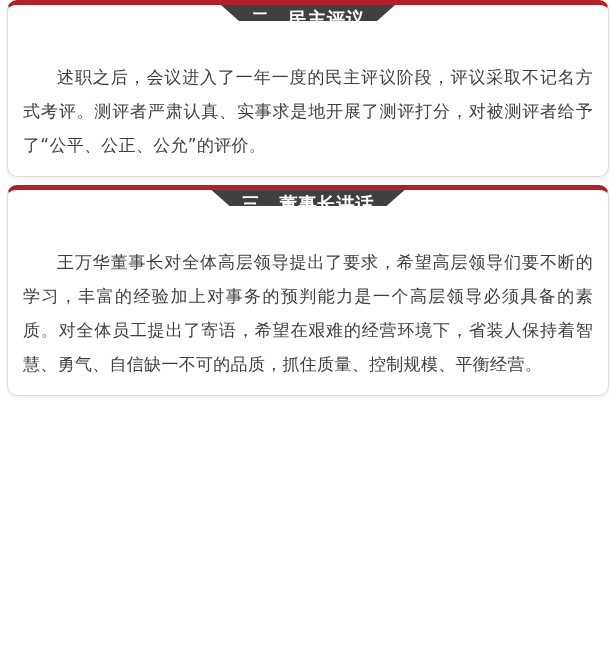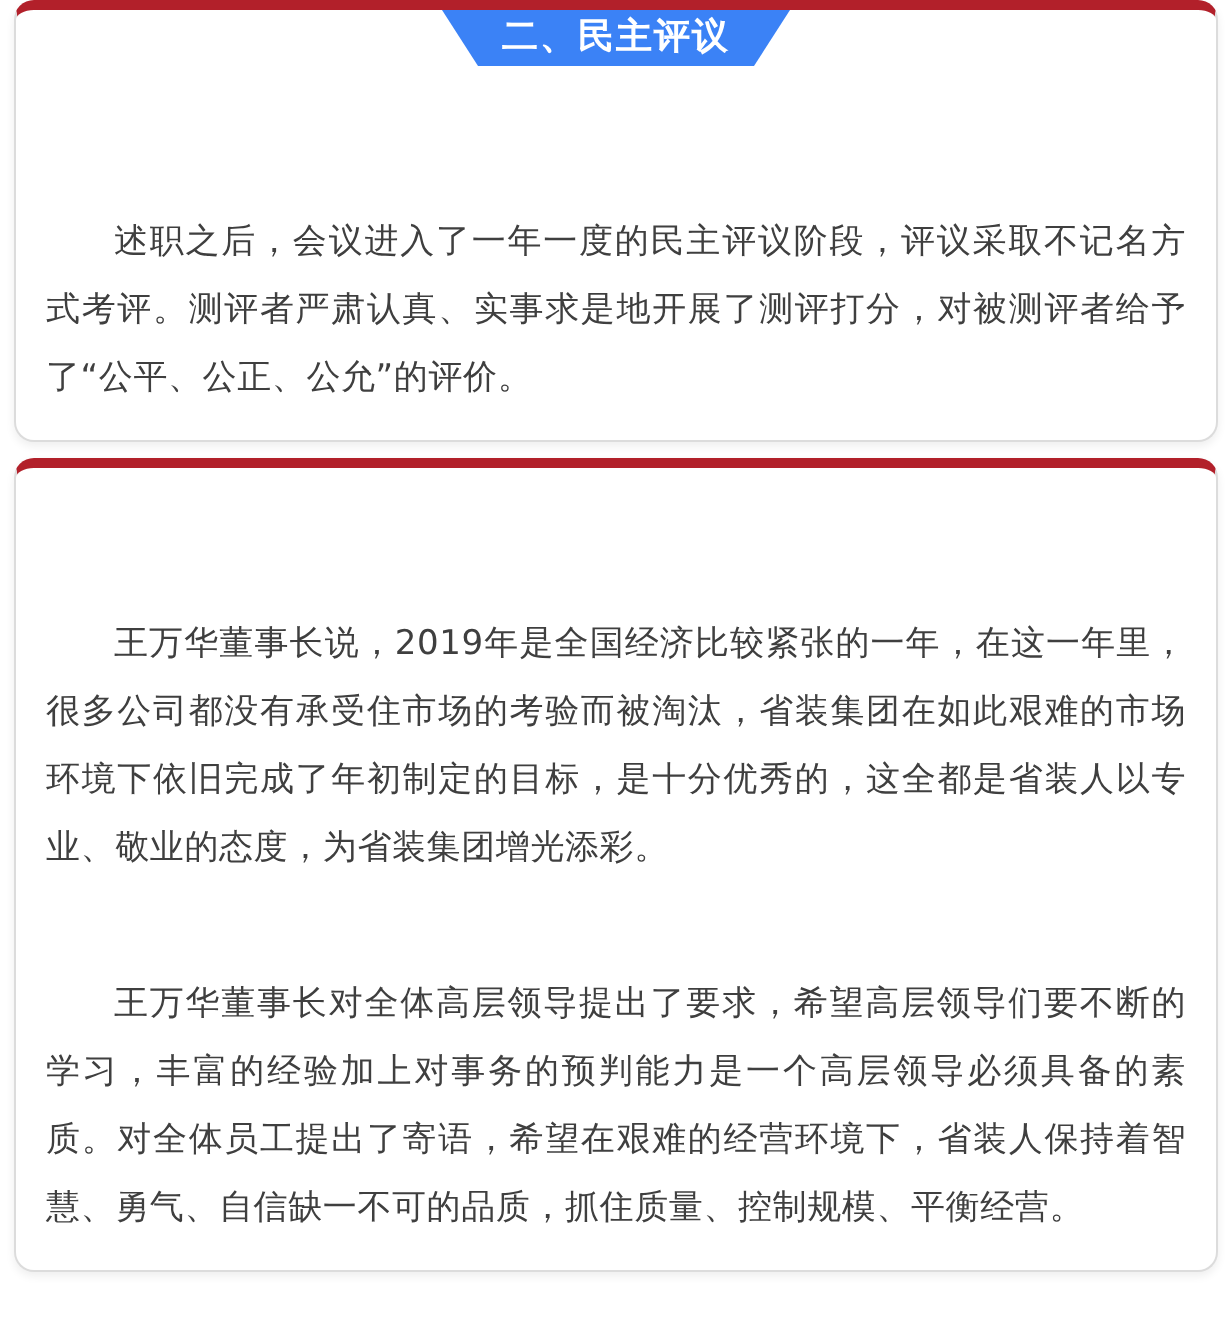--- a/index.html
+++ b/index.html
@@ -18,61 +18,64 @@
     border-radius: 10px;
     box-shadow: 0 2px 5px rgba(0,0,0,0.07);
     overflow: hidden;
   }
   .ribbon-row {
     display: flex;
     justify-content: center;
     height: 28px;
   }
   .ribbon {
-    background: #3b82f6;
+    background: #404040;
     color: #ffffff;
-    height: 28px;
+    height: 16px;
     line-height: 28px;
     padding: 0 30px;
     font-size: 18px;
     font-weight: bold;
     letter-spacing: 1px;
     text-align: center;
     clip-path: polygon(0 0, 100% 0, calc(100% - 18px) 100%, 18px 100%);
     white-space: nowrap;
   }
   .card-body {
     padding: 27px 15px 14px 15px;
   }
   .para {
     font-size: 17px;
     line-height: 34px;
     color: #3f3f3f;
     text-align: justify;
     text-indent: 2em;
     letter-spacing: 0.3px;
-    margin-top: 44px;
   }
 </style>
 </head>
 <body>
 
 <div class="page">
 
   <section class="card">
     <div class="ribbon-row">
       <div class="ribbon">
         <span>二、民主评议</span>
       </div>
     </div>
     <div class="card-body">
       <p class="para">述职之后，会议进入了一年一度的民主评议阶段，评议采取不记名方式考评。测评者严肃认真、实事求是地开展了测评打分，对被测评者给予了“公平、公正、公允”的评价。</p>
     </div>
   </section>
 
   <section class="card">
+    <div class="ribbon-row">
+      <div class="ribbon">
+        <span>三、董事长讲话</span>
+      </div>
+    </div>
     <div class="card-body">
-      <p class="para">王万华董事长说，2019年是全国经济比较紧张的一年，在这一年里，很多公司都没有承受住市场的考验而被淘汰，省装集团在如此艰难的市场环境下依旧完成了年初制定的目标，是十分优秀的，这全都是省装人以专业、敬业的态度，为省装集团增光添彩。</p>
       <p class="para">王万华董事长对全体高层领导提出了要求，希望高层领导们要不断的学习，丰富的经验加上对事务的预判能力是一个高层领导必须具备的素质。对全体员工提出了寄语，希望在艰难的经营环境下，省装人保持着智慧、勇气、自信缺一不可的品质，抓住质量、控制规模、平衡经营。</p>
     </div>
   </section>
 
 </div>
 
 </body></html>

